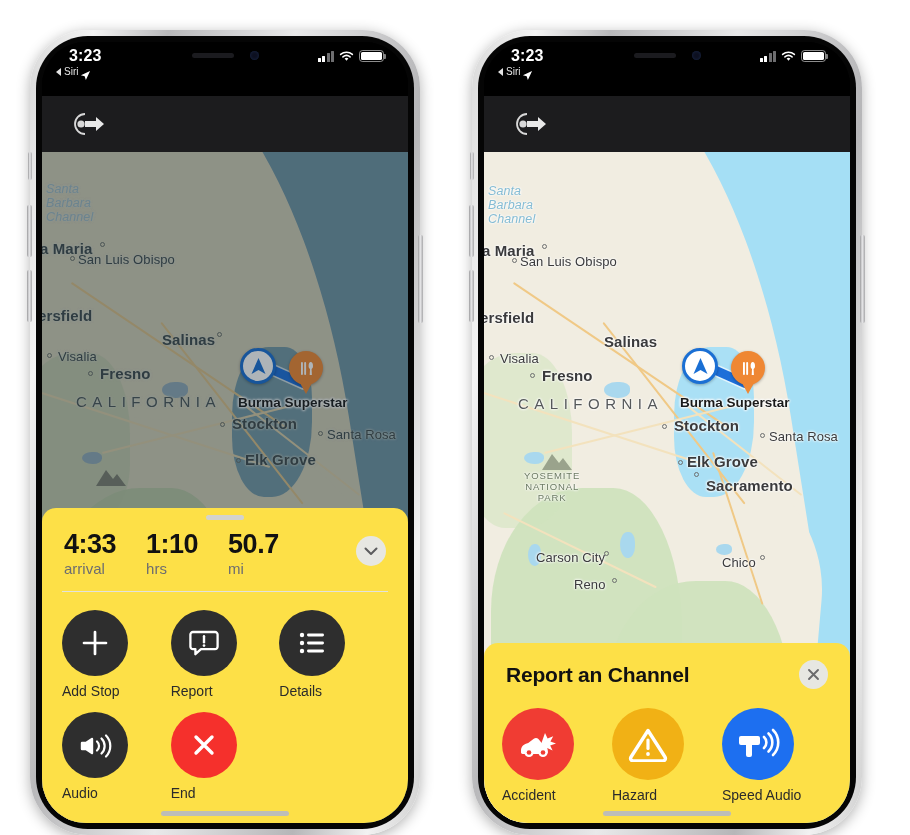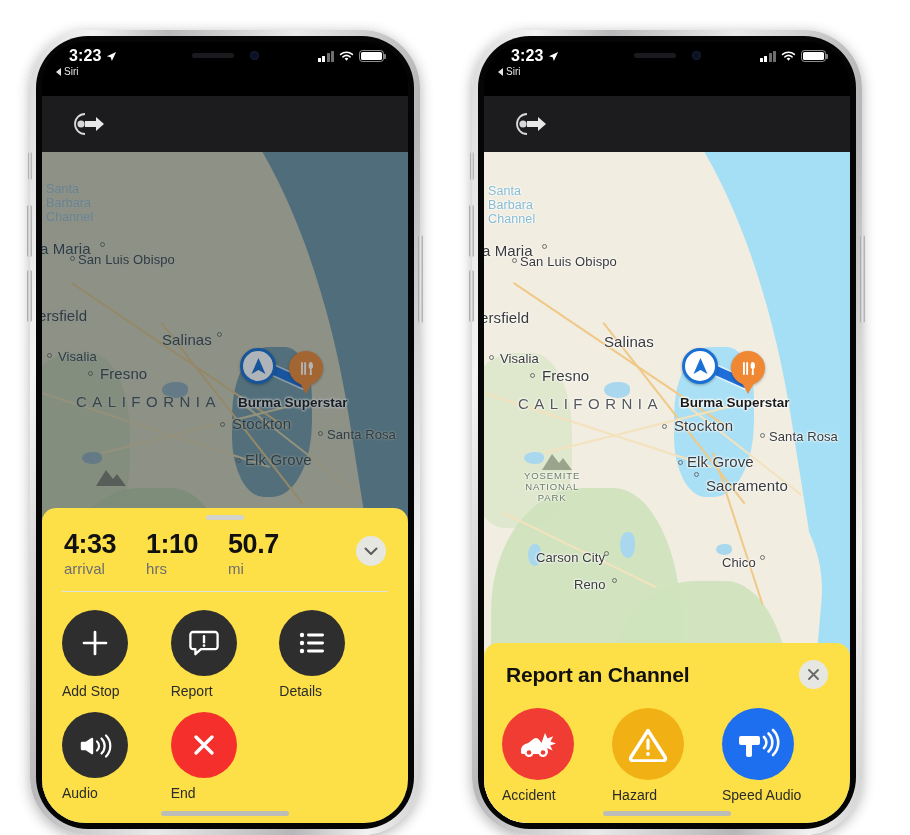--- a/index.html
+++ b/index.html
@@ -52,21 +52,21 @@
     width: 152px; height: 27px; background: #000;
     border-bottom-left-radius: 18px; border-bottom-right-radius: 18px;
     display: flex; align-items: center; justify-content: center; gap: 16px;
   }
   .speaker { width: 42px; height: 5px; border-radius: 3px; background: #1b1b1f; }
   .frontcam { width: 9px; height: 9px; border-radius: 50%; background: #0d1020; box-shadow: inset 0 0 3px #1a2a4a; }
 
   .sb-time {
     position: absolute; left: 27px; top: 5px;
     font-size: 16px; font-weight: 700; letter-spacing: .1px;
-    display: flex; align-items: center; gap: 5px;
+    display: flex; align-items: center; gap: 5px; flex-direction: column;
   }
   .loc-arrow { display: inline-block; width: 11px; height: 11px; }
   .sb-siri {
     position: absolute; left: 14px; top: 24px;
     font-size: 10px; color: #e3e3e3; display: flex; align-items: center; gap: 3px;
   }
   .siri-tri {
     width: 0; height: 0; border-top: 4px solid transparent;
     border-bottom: 4px solid transparent; border-right: 5px solid #e3e3e3;
   }
@@ -124,25 +124,25 @@
   .road.maj { background: var(--roadmaj); }
   .bay {
     position: absolute; background: var(--ocean); opacity: .95;
     border-radius: 46% 34% 50% 40%;
   }
   .maplabel {
     position: absolute; color: var(--lbl); white-space: nowrap;
     font-size: 13px; letter-spacing: .1px;
     text-shadow: 0 0 3px var(--halo), 0 0 3px var(--halo), 0 0 2px var(--halo);
   }
-  .maplabel.sea { color: var(--sealbl); font-size: 12.5px; line-height: 14px; }
+  .maplabel.sea { color: var(--sealbl); font-style: italic; font-size: 12.5px; line-height: 14px; }
   .maplabel.state {
     font-size: 15px; letter-spacing: 5.5px; color: var(--statelbl); font-weight: 400;
   }
-  .maplabel.big { font-size: 15px; font-weight: 400; }
+  .maplabel.big { font-size: 15px; font-weight: 700; }
   .maplabel.park {
     font-size: 9.5px; letter-spacing: .9px; text-align: center; line-height: 11px;
     color: var(--parklbl);
   }
   .citydot {
     position: absolute; width: 5px; height: 5px; border-radius: 50%;
     border: 1.2px solid var(--dot); background: transparent;
   }
 
   .route { position: absolute; }

